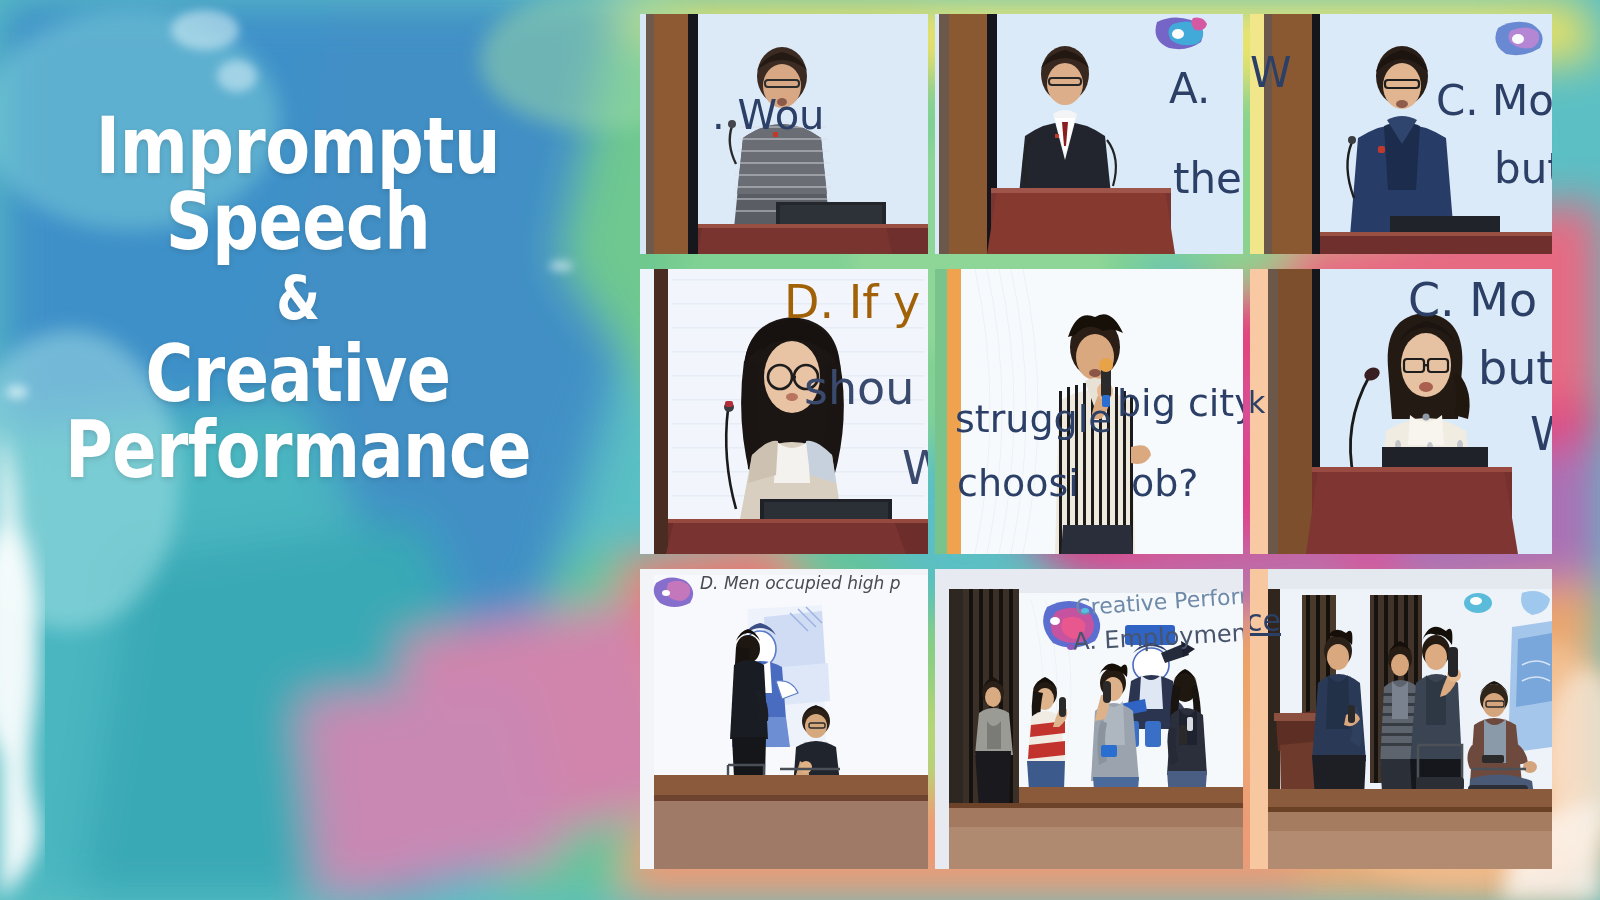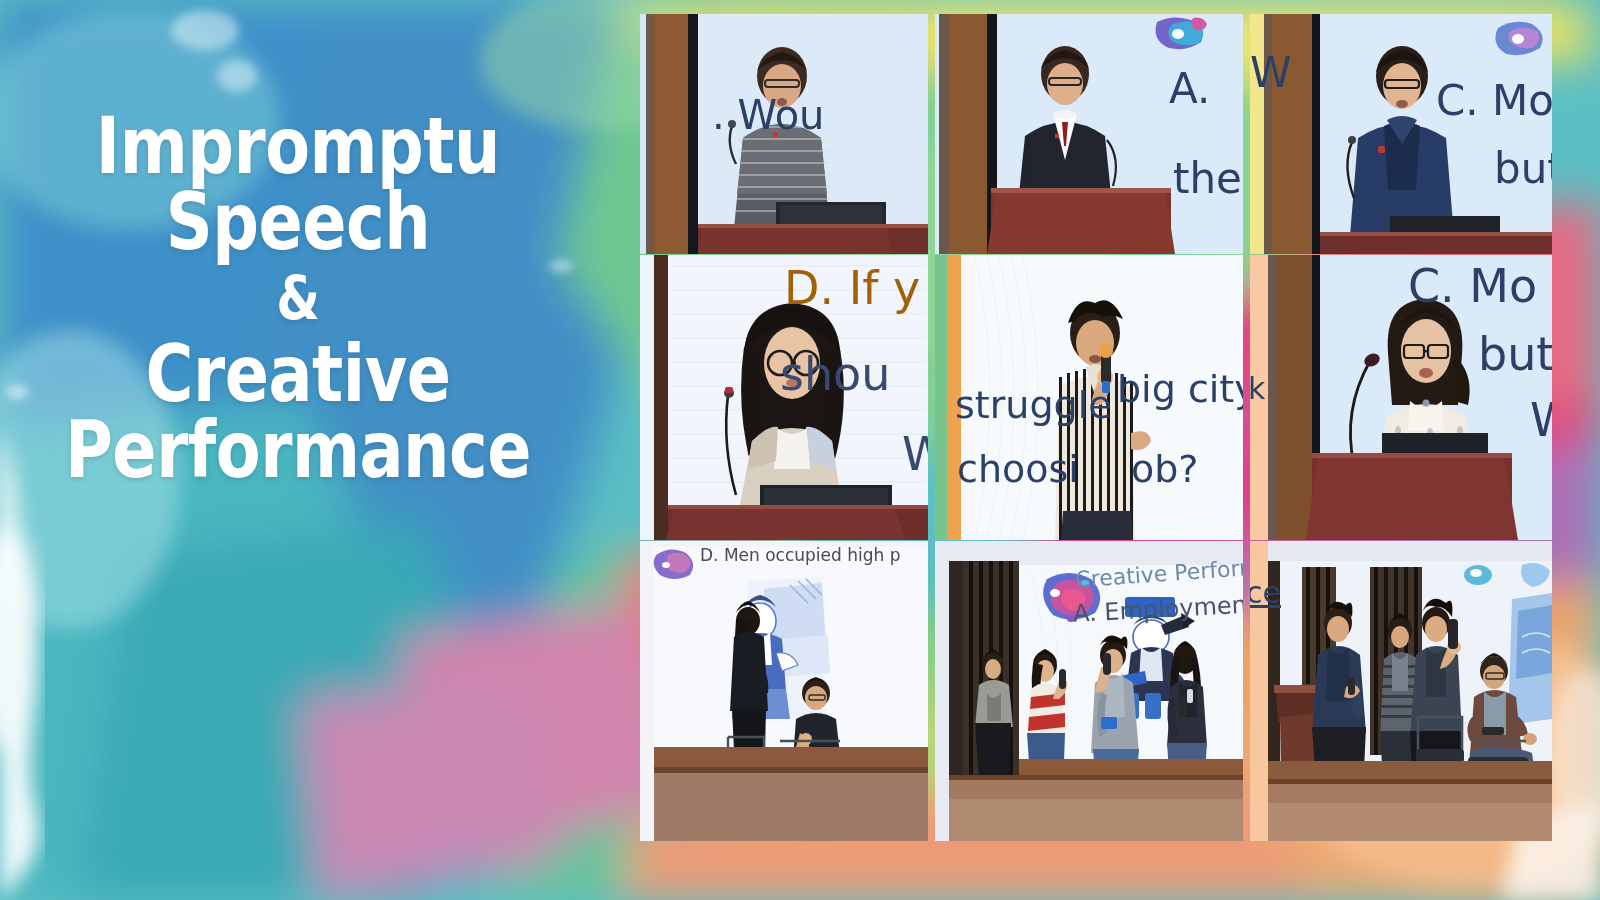--- a/index.html
+++ b/index.html
@@ -30,21 +30,21 @@
   .tl4{ font-size:78px; }
   .tl5{ font-size:78px; }
 
   
   #grid{
     position:absolute; left:640px; top:14px;
     width:912px; height:849px;
     display:grid; z-index:30;
     grid-template-columns:288px 308px 302px;
     grid-template-rows:240px 285px 300px;
-    gap:1px 7px;
+    gap:15px 7px;
   }
   .cell{ position:relative; overflow:hidden; background:#dce9f6; }
   .cell svg{ position:absolute; inset:0; width:100%; height:100%; display:block; }
 
   
   .slide-txt{
     position:absolute; color:#2c3f66; white-space:nowrap;
     font-family:"DejaVu Sans","Liberation Sans",sans-serif;
     font-weight:400; pointer-events:none;
   }
@@ -307,21 +307,21 @@
         <ellipse cx="89" cy="138" rx="5" ry="5" fill="#3a3d42"></ellipse>
         <rect x="85" y="132" width="8" height="6" rx="2" fill="#b52c3a"></rect>
 
         <rect x="120" y="230" width="132" height="26" fill="#1e2228"></rect>
         <rect x="124" y="233" width="124" height="20" fill="#2b3037"></rect>
         <rect x="28" y="252" width="260" height="33" fill="#6d2e2b"></rect>
         <path d="M34,252 L254,252 L266,285 L26,285 Z" fill="#793331"></path>
         <rect x="28" y="250" width="260" height="4" fill="#96493e"></rect>
       </svg>
       <div class="slide-txt" style="left:144px;top:6px;font-size:46px;color:#a16207;">D. If y</div>
-      <div class="slide-txt" style="left:140px;top:92px;font-size:46px;color:#3a4a6e;">shou</div>
+      <div class="slide-txt" style="left:164px;top:92px;font-size:46px;color:#3a4a6e;">shou</div>
       <div class="slide-txt" style="left:262px;top:172px;font-size:46px;color:#3a4a6e;">W</div>
     </div>
 
     <div class="cell">
       <svg viewBox="0 0 308 285" preserveAspectRatio="none">
         <rect width="308" height="285" fill="#f4f8fc"></rect>
         <rect x="0" y="0" width="12" height="285" fill="#79c48c"></rect>
         <rect x="12" y="0" width="14" height="285" fill="#f0a34f"></rect>
         <rect x="26" y="0" width="282" height="285" fill="#f6fafd"></rect>
         <g opacity="0.22" stroke="#bfd3e4" fill="none">
@@ -475,21 +475,21 @@
         <g stroke="#4a4f57" stroke-width="2.4" fill="none">
           <path d="M88,196 L124,196 L124,232 M88,196 L88,236 M124,232 L128,280 M92,236 L88,280"></path>
           <path d="M140,200 L200,200 M144,236 L146,282 M196,236 L198,282"></path>
         </g>
         <rect x="86" y="222" width="42" height="12" rx="3" fill="#24272d"></rect>
 
         <rect x="14" y="206" width="274" height="24" fill="#8b5a3c"></rect>
         <rect x="14" y="228" width="274" height="72" fill="#9f7a66"></rect>
         <rect x="14" y="226" width="274" height="6" fill="#6e4430"></rect>
       </svg>
-      <div class="slide-txt" style="left:60px;top:4px;font-size:17px;color:#4a4a52;">D. Men occupied high p</div>
+      <div class="slide-txt" style="left:60px;top:4px;font-size:17px;color:#4a4a52;font-style:italic;">D. Men occupied high p</div>
     </div>
 
     <div class="cell">
       <svg viewBox="0 0 308 300" preserveAspectRatio="none">
         <rect width="308" height="300" fill="#e7eaf0"></rect>
 
         <rect x="14" y="20" width="14" height="260" fill="#2e2620"></rect>
         <rect x="28" y="20" width="56" height="260" fill="#3b3028"></rect>
         <g fill="#15110e">
           <rect x="34" y="20" width="4" height="240"></rect>

